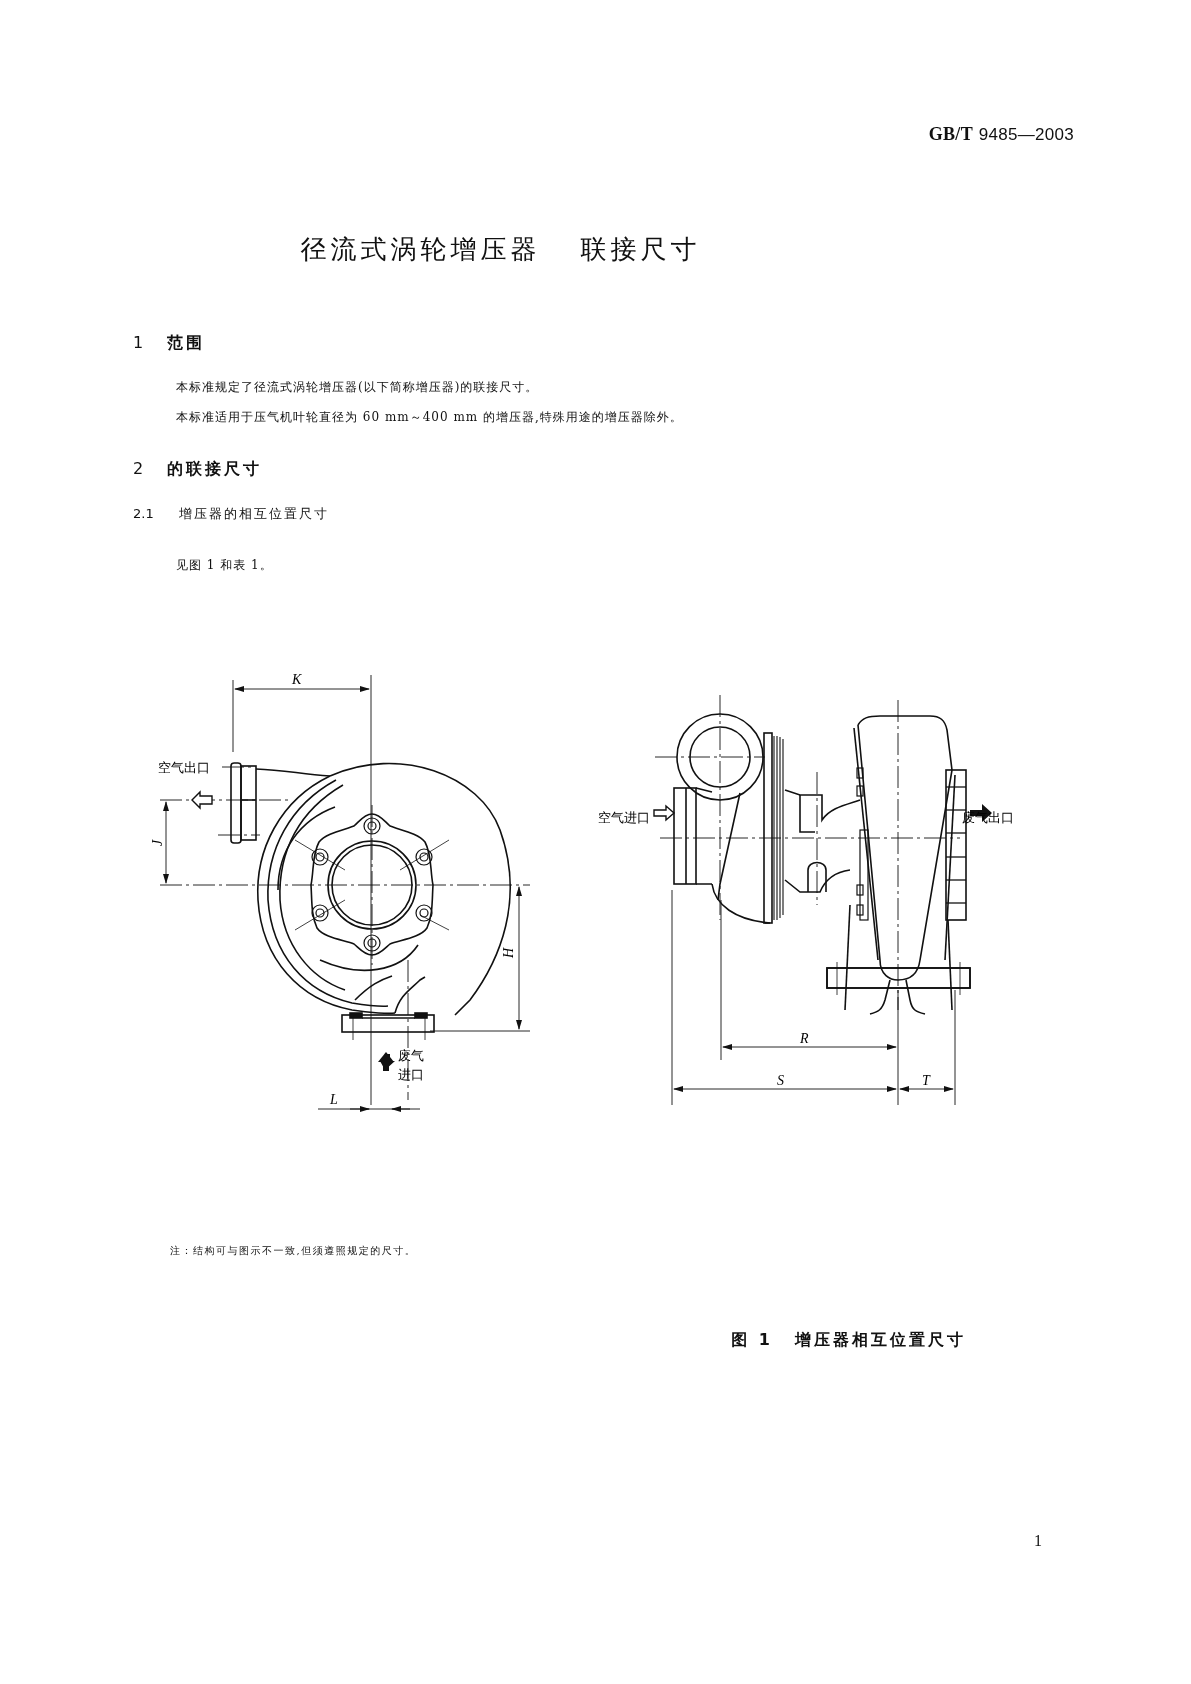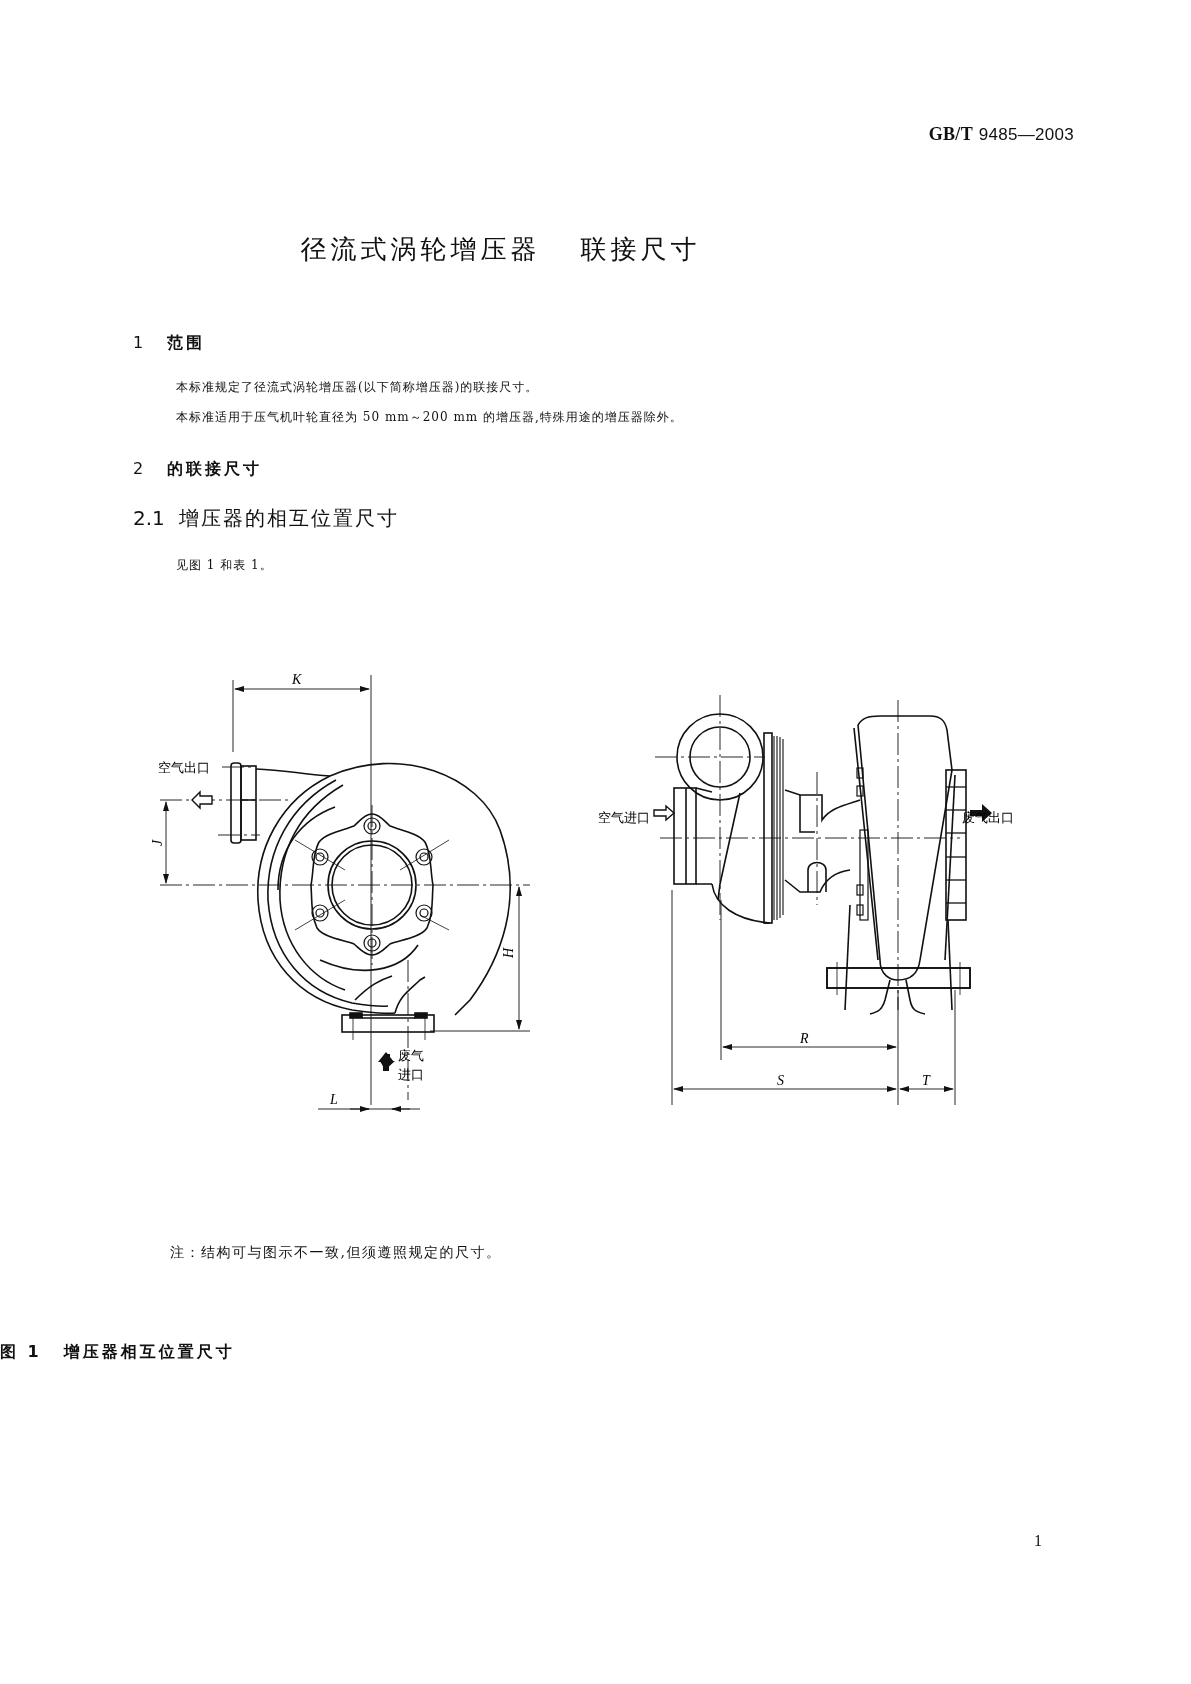--- a/index.html
+++ b/index.html
@@ -6,25 +6,25 @@
     body { width: 1191px; height: 1684px; position: relative; overflow: hidden;
            font-family: "DejaVu Sans", "Liberation Sans", sans-serif; color: #111; }
     .abs { position: absolute; }
     .std-code { left: 11px; width: 1063px; top: 124px; text-align: right; font-size: 17px; letter-spacing: 0.3px; }
     .std-code .gbt { font-family: "Liberation Serif", "DejaVu Serif", serif; font-weight: bold; font-size: 18px; }
     .std-code .num { font-family: "Liberation Sans", sans-serif; }
     .title { left: 0; width: 1001px; top: 232px; text-align: center; font-size: 26px; letter-spacing: 4px; font-weight: 500; }
     .title .gap { display: inline-block; width: 40px; }
     .h1 { font-size: 16px; letter-spacing: 3px; font-weight: bold; }
     .h1 .n { display: inline-block; width: 34px; font-weight: normal; letter-spacing: 0; }
-    .h2 { font-size: 20px; letter-spacing: 2px; }
+    .h2 { font-size: 13px; letter-spacing: 2px; }
     .h2 .n { display: inline-block; width: 46px; letter-spacing: 0; }
     .para { font-family: "DejaVu Serif", "Liberation Serif", serif; font-size: 12px; letter-spacing: 1px; }
-    .note { font-family: "DejaVu Serif", "Liberation Serif", serif; font-size: 14px; letter-spacing: 1.5px; }
-    .caption { left: 0; width: 966px; top: 1330px; text-align: left; font-size: 16px; letter-spacing: 3px; font-weight: bold; margin-top: 12px; }
+    .note { font-family: "DejaVu Serif", "Liberation Serif", serif; font-size: 10px; letter-spacing: 1.5px; }
+    .caption { left: 0; width: 966px; top: 1330px; text-align: right; font-size: 16px; letter-spacing: 3px; font-weight: bold; }
     .caption .gap { display: inline-block; width: 22px; }
     .pageno { left: 1034px; top: 1532px; font-family: "Liberation Serif", serif; font-size: 16px; }
     svg text { font-family: "DejaVu Serif", "Liberation Serif", serif; }
     .dimlbl { font-family: "Liberation Serif", serif; font-style: italic; font-size: 14px; }
     .lbl { font-family: "DejaVu Serif", serif; font-size: 13px; }
   </style>
 </head>
 <body>
 
 <div class="abs std-code">
@@ -33,21 +33,21 @@
 </div>
 
 <div class="abs title">
   <span>径流式涡轮增压器</span><span class="gap"></span><span>联接尺寸</span>
 </div>
 
 <div class="abs h1" style="left:133px; top:333px;">
   <span class="n">1</span><span>范围</span>
 </div>
 <div class="abs para" style="left:176px; top:379px;">本标准规定了径流式涡轮增压器(以下简称增压器)的联接尺寸。</div>
-<div class="abs para" style="left:176px; top:409px;">本标准适用于压气机叶轮直径为 50 mm～200 mm 的增压器,特殊用途的增压器除外。</div>
+<div class="abs para" style="left:176px; top:409px;">本标准适用于压气机叶轮直径为 60 mm～400 mm 的增压器,特殊用途的增压器除外。</div>
 
 <div class="abs h1" style="left:133px; top:459px;">
   <span class="n">2</span><span>的联接尺寸</span>
 </div>
 <div class="abs h2" style="left:133px; top:505px;">
   <span class="n">2.1</span><span>增压器的相互位置尺寸</span>
 </div>
 <div class="abs para" style="left:176px; top:533px;margin-top:24px;">见图 1 和表 1。</div>
 
 <svg class="abs" style="left:0; top:0;" width="1191" height="1684" viewBox="0 0 1191 1684">

